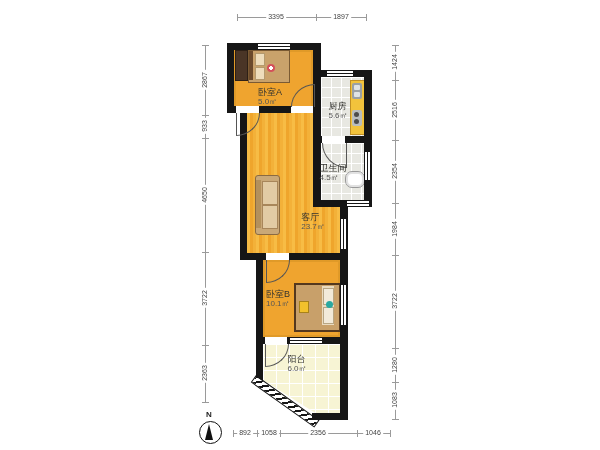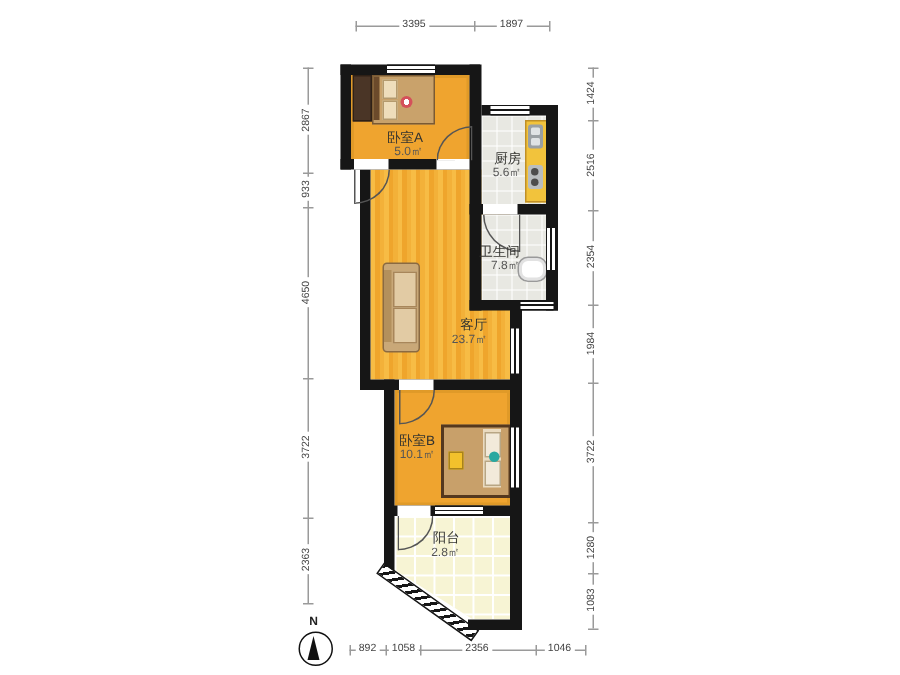--- a/index.html
+++ b/index.html
@@ -22,21 +22,21 @@
       background-size:13px 13px;}
   .door{position:absolute;background:transparent;border:1px solid #555;}
   .door.br{border-radius:0 0 100% 0;border-top:none;}
   .door.tl{border-radius:100% 0 0 0;border-bottom:none;}
   .door.bl{border-radius:0 0 0 100%;border-top:none;}
   .dimline{position:absolute;background:#9a9a9a;}
   .tick-h{position:absolute;width:1px;height:7px;background:#9a9a9a;}
   .tick-v{position:absolute;width:7px;height:1px;background:#9a9a9a;}
   .hdim{position:absolute;transform:translate(-50%,-50%);font-size:7px;color:#444;background:#fff;padding:0 2px;white-space:nowrap;line-height:8px;}
   .vdim{position:absolute;transform:translate(-50%,-50%) rotate(-90deg);font-size:7px;color:#444;background:#fff;padding:0 2px;white-space:nowrap;line-height:8px;}
-  .room-label{position:absolute;transform:translate(-50%,-50%);text-align:right;color:#33332f;pointer-events:none;}
+  .room-label{position:absolute;transform:translate(-50%,-50%);text-align:left;color:#33332f;pointer-events:none;}
   .room-label .rname{font-size:9px;line-height:10px;}
   .room-label .rarea{font-size:8px;line-height:9px;color:#555;}
   .furn{position:absolute;}
 </style>
 </head>
 <body>
 
 <div id="stage">
 
   <div class="fill-living" style="left:247px;top:113px;width:93px;height:140px;"></div>
@@ -121,33 +121,33 @@
   <div class="room-label" style="left:270px;top:96px;">
     <div class="rname">卧室A</div>
     <div class="rarea">5.0㎡</div>
   </div>
   <div class="room-label" style="left:338px;top:110px;">
     <div class="rname">厨房</div>
     <div class="rarea">5.6㎡</div>
   </div>
   <div class="room-label" style="left:333px;top:172px;">
     <div class="rname">卫生间</div>
-    <div class="rarea">7.8㎡</div>
+    <div class="rarea">4.5㎡</div>
   </div>
   <div class="room-label" style="left:313px;top:221px;">
     <div class="rname">客厅</div>
     <div class="rarea">23.7㎡</div>
   </div>
   <div class="room-label" style="left:278px;top:298px;">
     <div class="rname">卧室B</div>
     <div class="rarea">10.1㎡</div>
   </div>
   <div class="room-label" style="left:297px;top:363px;">
     <div class="rname">阳台</div>
-    <div class="rarea">2.8㎡</div>
+    <div class="rarea">6.0㎡</div>
   </div>
 
   <div class="dimline" style="left:237px;top:17px;width:129px;height:1px;"></div>
   <div class="tick-h" style="left:237px;top:14px;"></div>
   <div class="tick-h" style="left:316px;top:14px;"></div>
   <div class="tick-h" style="left:366px;top:14px;"></div>
   <span class="hdim" style="left:276px;top:17px;">3395</span>
   <span class="hdim" style="left:341px;top:17px;">1897</span>
 
   <div class="dimline" style="left:233px;top:433px;width:157px;height:1px;"></div>

